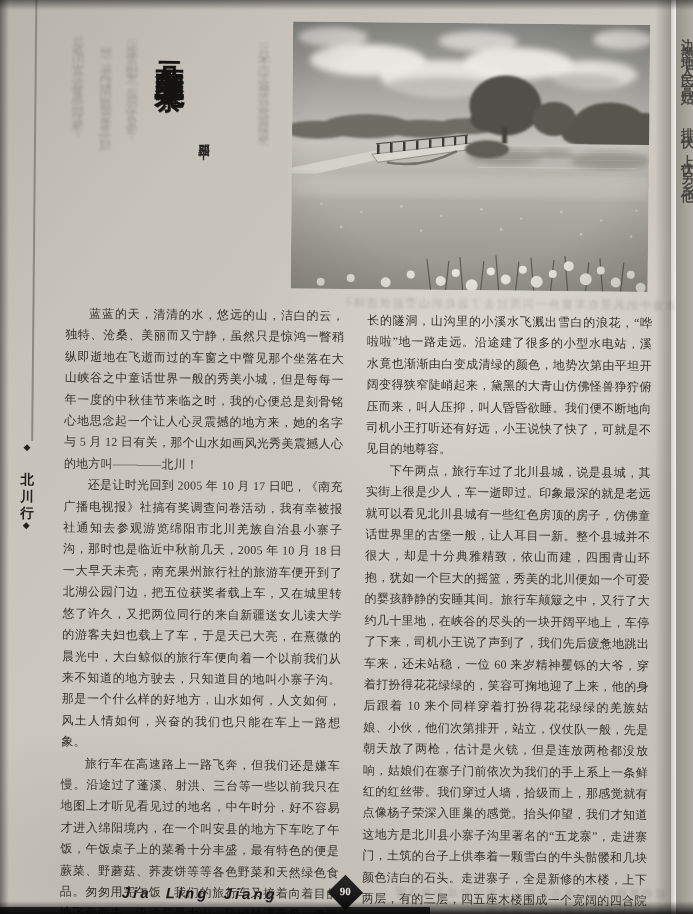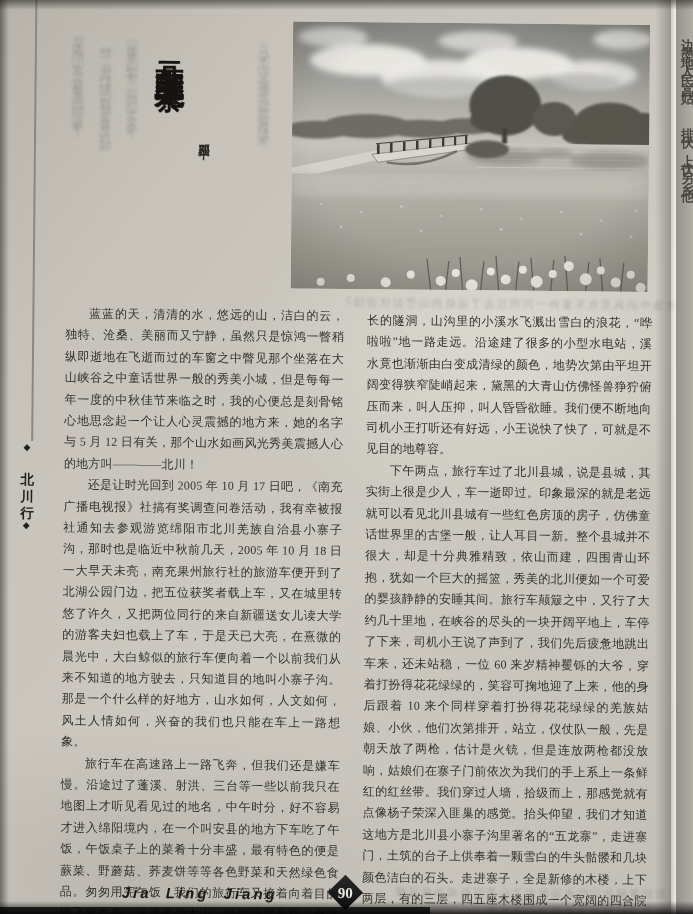--- a/index.html
+++ b/index.html
@@ -46,21 +46,21 @@
   .col p{margin:0;}
   .col p.indent{text-indent:2em;}
   .col-left{left:64px;top:306px;width:279px;height:580px;}
   .col-right{left:366px;top:310px;width:285px;height:572px;}
   .journal{position:absolute;left:126px;top:886px;
     font-family:"Liberation Sans","DejaVu Sans",sans-serif;font-weight:bold;font-style:italic;
     font-size:15px;letter-spacing:3px;word-spacing:7px;color:#1b1a18;}
   .diamond{position:absolute;left:337px;top:880px;width:25px;height:25px;
     background:linear-gradient(135deg,#2a2a2a,#0c0c0c);transform:rotate(45deg);}
   .diamond-num{position:absolute;left:337px;top:885px;width:25px;text-align:center;
-    color:#e9e7e1;font-size:15px;font-weight:bold;font-family:"Liberation Serif",serif;}
+    color:#e9e7e1;font-size:11px;font-weight:bold;font-family:"Liberation Serif",serif;}
   
   .bleed{position:absolute;color:rgba(112,108,101,.34);filter:blur(1.1px);
     transform:scaleX(-1);pointer-events:none;}
   .bleed-v{writing-mode:vertical-rl;font-size:12.5px;letter-spacing:7px;}
   .bleed-h{font-size:11px;letter-spacing:2px;white-space:nowrap;overflow:hidden;}
 </style>
 </head>
 <body>
 
 <div class="stage">

